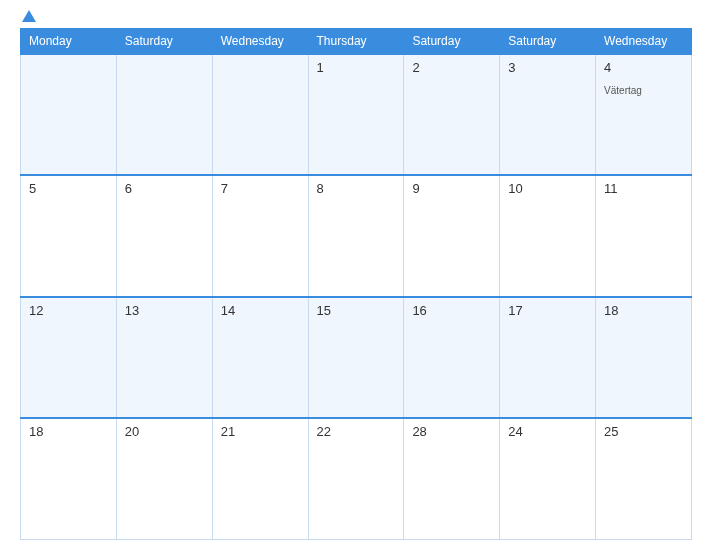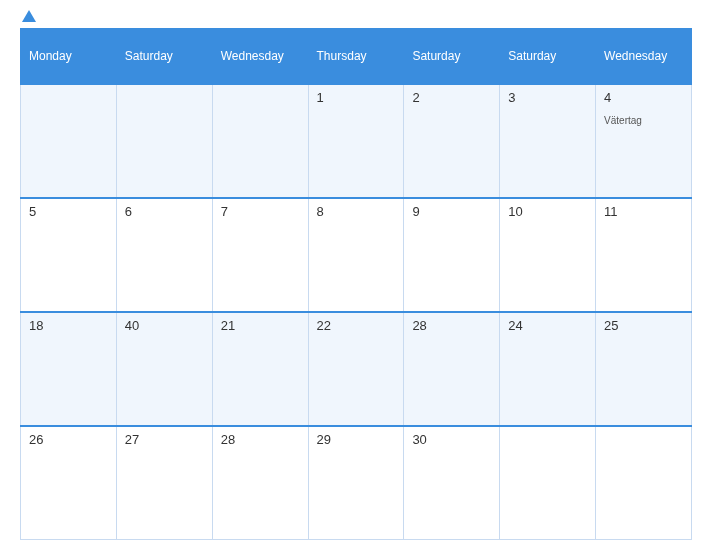--- a/index.html
+++ b/index.html
@@ -73,21 +73,21 @@
 
     .calendar-table thead tr {
       background-color: #3a8dde;
     }
 
     .calendar-table thead th {
       color: #fff;
       font-size: 12px;
       font-weight: normal;
       text-align: left;
-      padding: 20px 8px;
+      padding: 5px 8px;
       border: 1px solid #3a8dde;
     }
 
     .calendar-table tbody tr {
       height: 72px;
     }
 
     .calendar-table tbody tr:nth-child(odd) {
       background-color: #f0f6fd;
     }
@@ -159,31 +159,31 @@
       <tr class="top-border">
         <td><span class="day-number">5</span></td>
         <td><span class="day-number">6</span></td>
         <td><span class="day-number">7</span></td>
         <td><span class="day-number">8</span></td>
         <td><span class="day-number">9</span></td>
         <td><span class="day-number">10</span></td>
         <td><span class="day-number">11</span></td>
       </tr>
       <tr class="top-border">
+        <td><span class="day-number">12</span></td>
+        <td><span class="day-number">13</span></td>
+        <td><span class="day-number">14</span></td>
+        <td><span class="day-number">15</span></td>
+        <td><span class="day-number">16</span></td>
+        <td><span class="day-number">17</span></td>
         <td><span class="day-number">18</span></td>
-        <td><span class="day-number">40</span></td>
+      </tr>
+      <tr class="top-border">
+        <td><span class="day-number">18</span></td>
+        <td><span class="day-number">20</span></td>
         <td><span class="day-number">21</span></td>
         <td><span class="day-number">22</span></td>
         <td><span class="day-number">28</span></td>
         <td><span class="day-number">24</span></td>
         <td><span class="day-number">25</span></td>
       </tr>
-      <tr class="top-border">
-        <td><span class="day-number">26</span></td>
-        <td><span class="day-number">27</span></td>
-        <td><span class="day-number">28</span></td>
-        <td><span class="day-number">29</span></td>
-        <td><span class="day-number">30</span></td>
-        <td></td>
-        <td></td>
-      </tr>
     </tbody>
 </table>
 
 </body></html>

